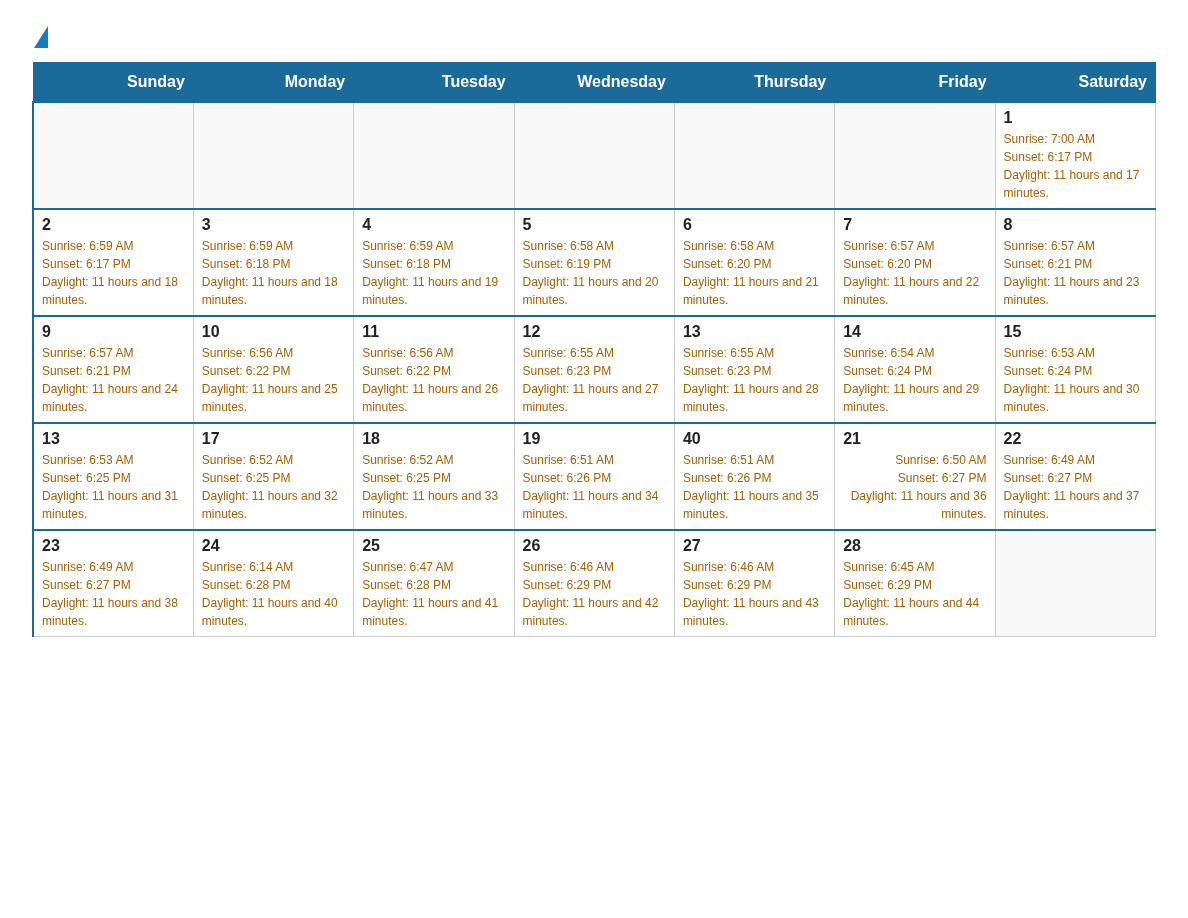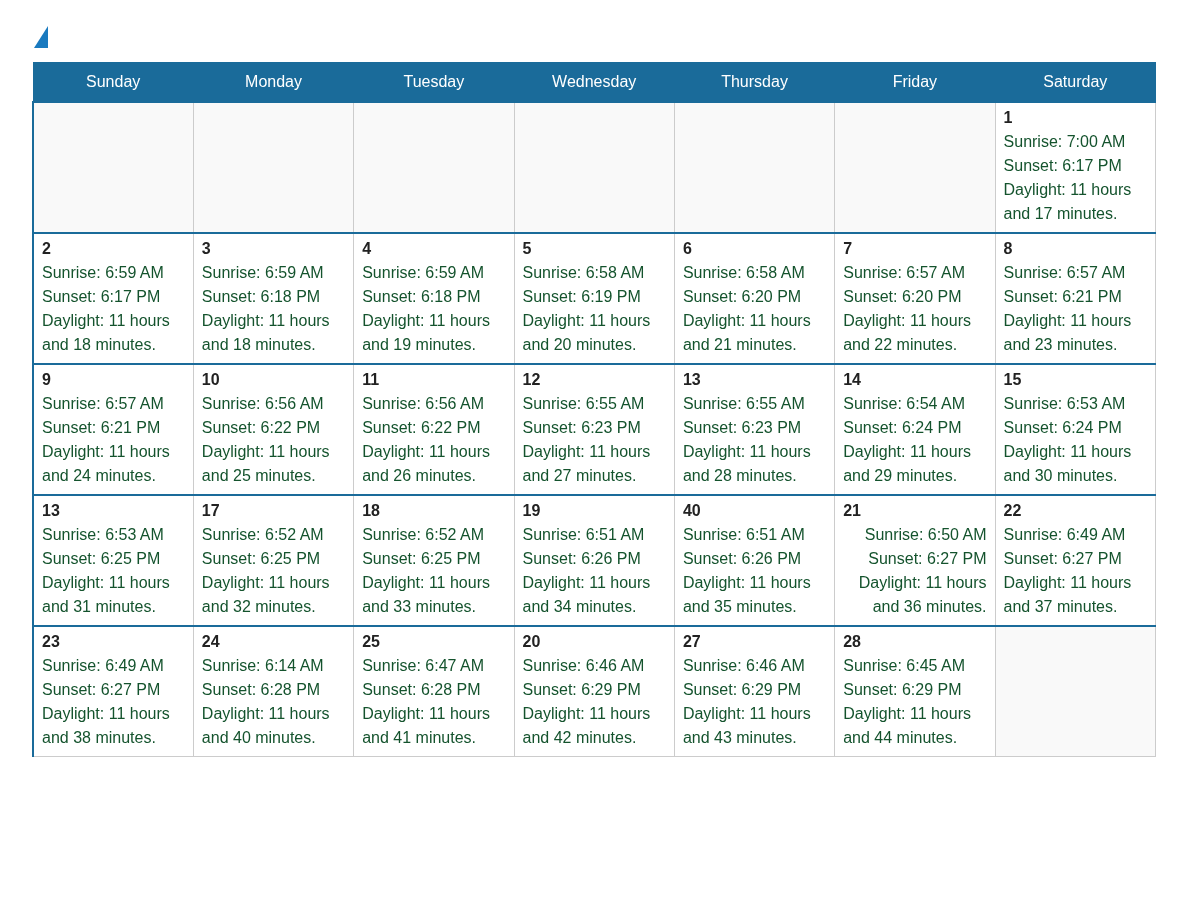--- a/index.html
+++ b/index.html
@@ -60,23 +60,23 @@
       margin-top: 4px;
     }
     table {
       width: 100%;
       border-collapse: collapse;
     }
     thead th {
       background-color: #1a6b9a;
       color: #fff;
       font-size: 16px;
-      font-weight: normal;
+      font-weight: bold;
       padding: 10px 8px;
-      text-align: center;
+      text-align: right;
       border: 1px solid #1a6b9a;
     }
     tbody td {
       vertical-align: top;
       border: 1px solid #ccc;
       padding: 6px 8px;
       width: 14.28%;
       min-height: 90px;
       font-size: 12.5px;
       color: #333;
@@ -89,22 +89,22 @@
       border-top: 2px solid #1a6b9a;
     }
     .day-num {
       font-size: 16px;
       font-weight: bold;
       color: #222;
       display: block;
       margin-bottom: 3px;
     }
     .day-info {
-      font-size: 16px;
-      color: #14532d;
+      font-size: 12px;
+      color: #a16207;
       line-height: 1.5;
     }
     .empty-cell {
       background: #f9f9f9;
     }
   </style>
 </head>
 <body>
 
 <div class="header">
@@ -293,21 +293,21 @@
 Sunset: 6:28 PM
 Daylight: 11 hours and 40 minutes.</div>
         </td>
         <td>
           <span class="day-num">25</span>
           <div class="day-info" style="white-space: pre-line;">Sunrise: 6:47 AM
 Sunset: 6:28 PM
 Daylight: 11 hours and 41 minutes.</div>
         </td>
         <td>
-          <span class="day-num">20</span>
+          <span class="day-num">26</span>
           <div class="day-info" style="white-space: pre-line;">Sunrise: 6:46 AM
 Sunset: 6:29 PM
 Daylight: 11 hours and 42 minutes.</div>
         </td>
         <td>
           <span class="day-num">27</span>
           <div class="day-info" style="white-space: pre-line;">Sunrise: 6:46 AM
 Sunset: 6:29 PM
 Daylight: 11 hours and 43 minutes.</div>
         </td>

